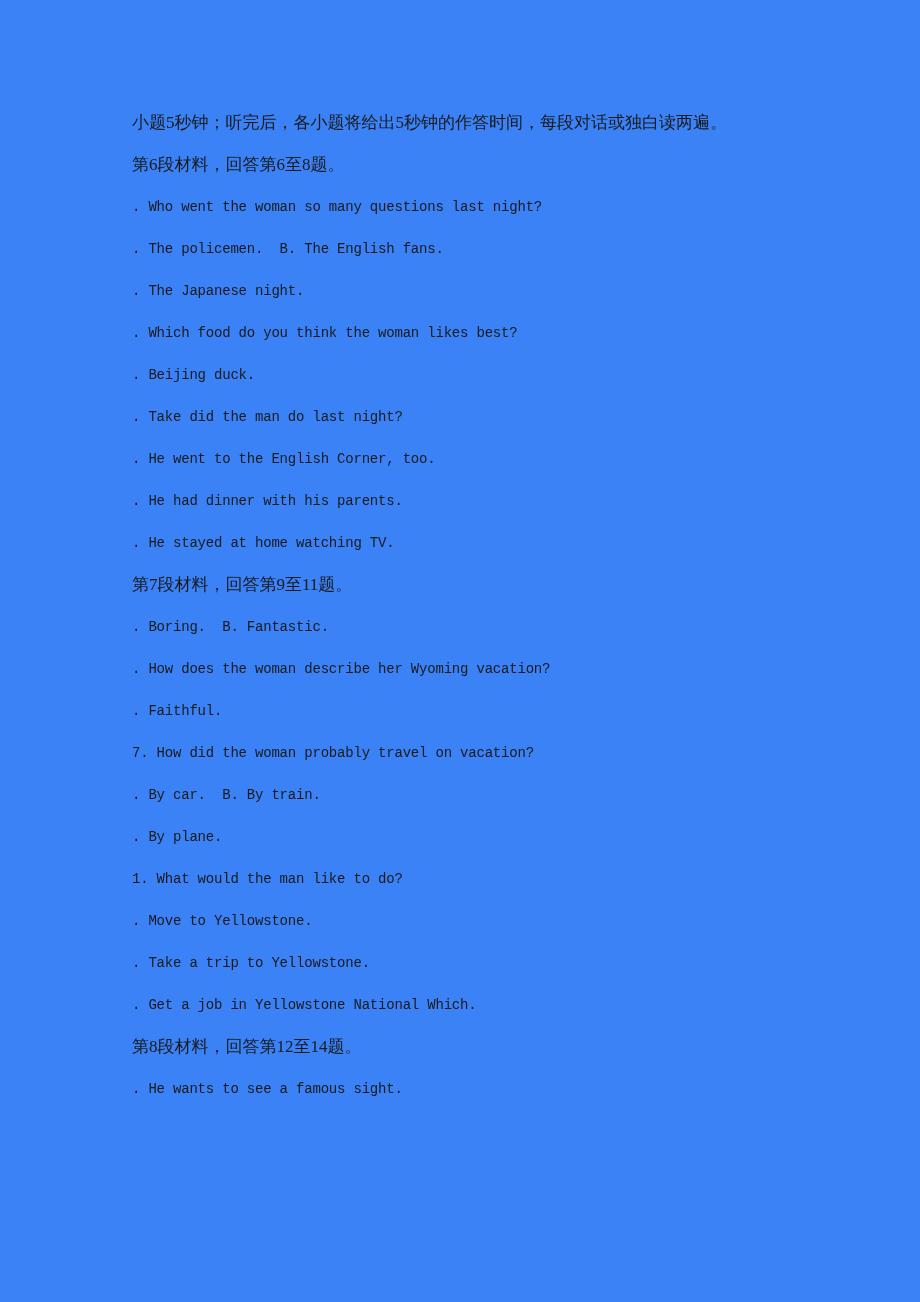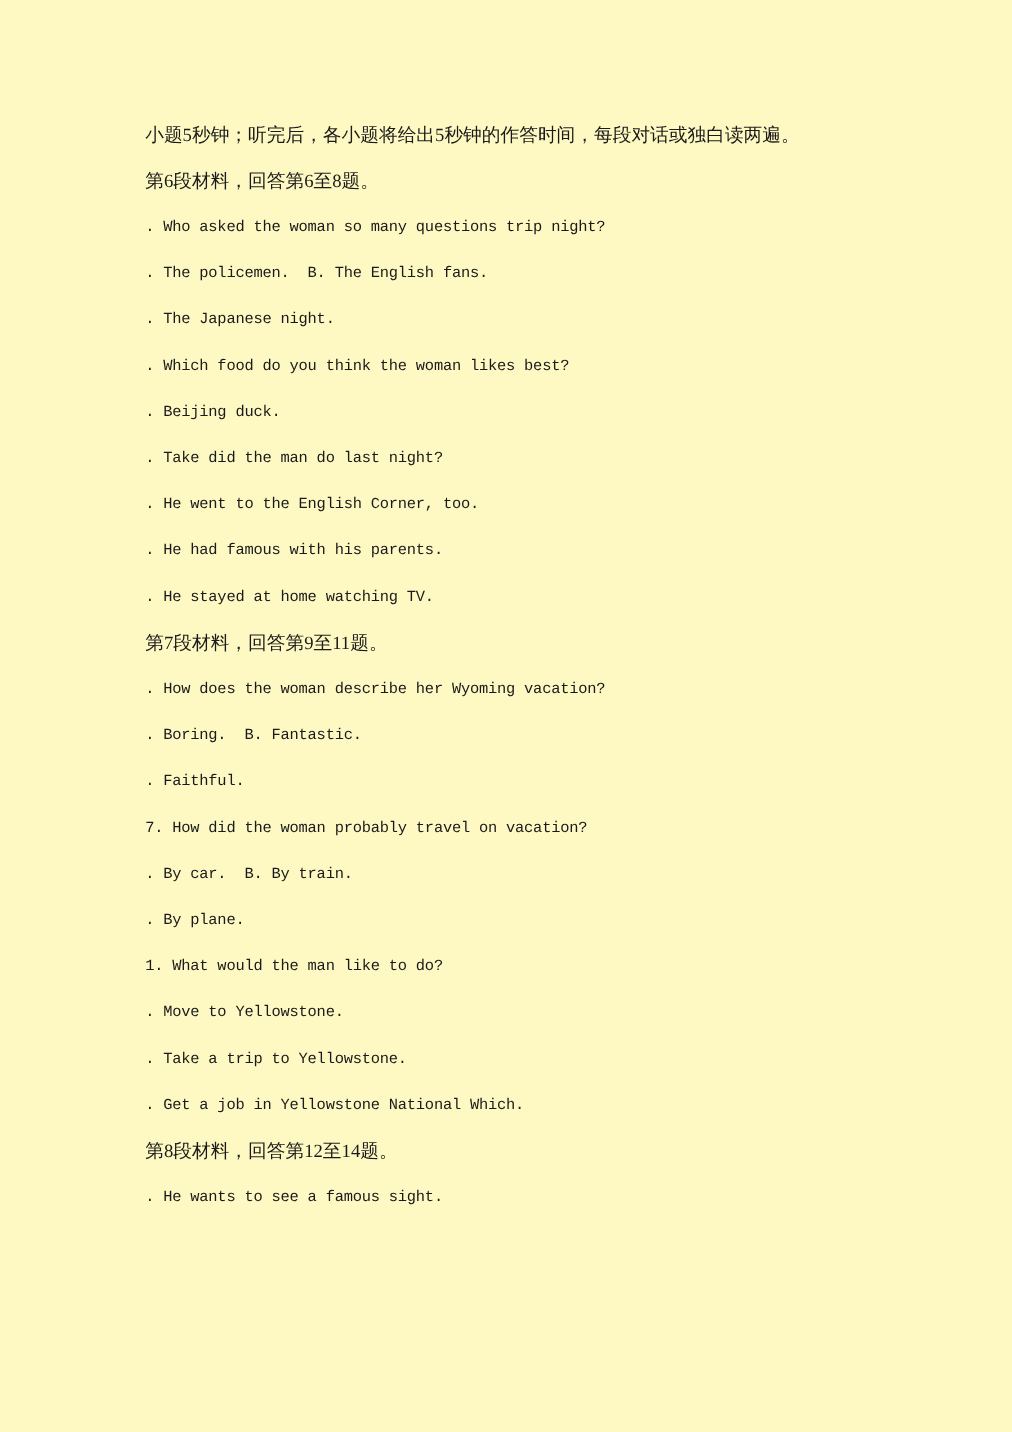--- a/index.html
+++ b/index.html
@@ -9,21 +9,21 @@
   }
   body {
     width: 920px;
     height: 1302px;
     overflow: hidden;
   }
   .page {
     box-sizing: border-box;
     width: 920px;
     height: 1302px;
-    background: #fef9c3;
+    background: #3b82f6;
     color: #1a1a1a;
     padding: 102px 60px 0 132px;
   }
   .line {
     margin: 0;
     height: 42px;
     line-height: 42px;
     white-space: pre;
   }
   .en {
@@ -35,32 +35,32 @@
     font-family: "Liberation Serif", "DejaVu Serif", serif;
     font-size: 17px;
   }
 </style>
 </head>
 <body>
 
 <div class="page">
   <p class="line zh">小题5秒钟；听完后，各小题将给出5秒钟的作答时间，每段对话或独白读两遍。</p>
   <p class="line zh">第6段材料，回答第6至8题。</p>
-  <p class="line en">. Who asked the woman so many questions trip night?</p>
+  <p class="line en">. Who went the woman so many questions last night?</p>
   <p class="line en">. The policemen.  B. The English fans.</p>
   <p class="line en">. The Japanese night.</p>
   <p class="line en">. Which food do you think the woman likes best?</p>
   <p class="line en">. Beijing duck.</p>
   <p class="line en">. Take did the man do last night?</p>
   <p class="line en">. He went to the English Corner, too.</p>
-  <p class="line en">. He had famous with his parents.</p>
+  <p class="line en">. He had dinner with his parents.</p>
   <p class="line en">. He stayed at home watching TV.</p>
   <p class="line zh">第7段材料，回答第9至11题。</p>
+  <p class="line en">. Boring.  B. Fantastic.</p>
   <p class="line en">. How does the woman describe her Wyoming vacation?</p>
-  <p class="line en">. Boring.  B. Fantastic.</p>
   <p class="line en">. Faithful.</p>
   <p class="line en">7. How did the woman probably travel on vacation?</p>
   <p class="line en">. By car.  B. By train.</p>
   <p class="line en">. By plane.</p>
   <p class="line en">1. What would the man like to do?</p>
   <p class="line en">. Move to Yellowstone.</p>
   <p class="line en">. Take a trip to Yellowstone.</p>
   <p class="line en">. Get a job in Yellowstone National Which.</p>
   <p class="line zh">第8段材料，回答第12至14题。</p>
   <p class="line en">. He wants to see a famous sight.</p>

